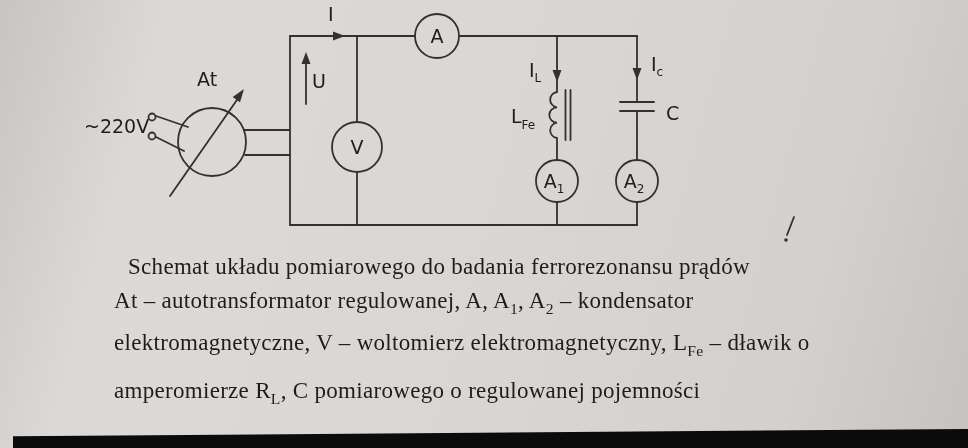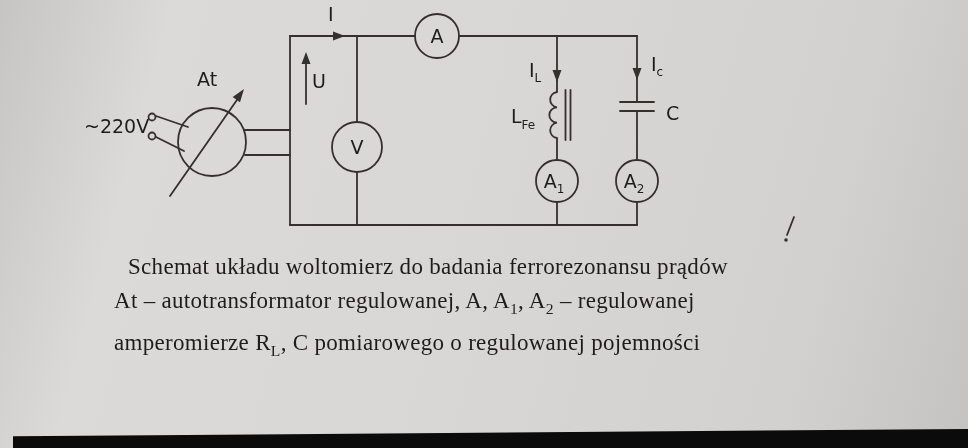--- a/index.html
+++ b/index.html
@@ -115,19 +115,20 @@
       <line class="wire" x1="637" y1="202" x2="637" y2="225"></line>
     </g>
 
     <g>
       <line class="wire" x1="794" y1="217" x2="787" y2="235"></line>
       <circle class="arrowhead" cx="786" cy="240" r="1.8"></circle>
     </g>
   </svg>
 
   <div class="caption">
-    <p class="l1"><span>Schemat układu woltomierz do badania ferrorezonansu prądów</span></p>
-    <p class="l2"><span>At – autotransformator regulowanej, A, A</span><sub>1</sub><span>, A</span><sub>2</sub><span> – regulowanej</span></p>
+    <p class="l1"><span>Schemat układu pomiarowego do badania ferrorezonansu prądów</span></p>
+    <p class="l2"><span>At – autotransformator regulowanej, A, A</span><sub>1</sub><span>, A</span><sub>2</sub><span> – kondensator</span></p>
+    <p class="l3"><span>elektromagnetyczne, V – woltomierz elektromagnetyczny, L</span><sub>Fe</sub><span> – dławik o</span></p>
     <p class="l4"><span>amperomierze R</span><sub>L</sub><span>, C pomiarowego o regulowanej pojemności</span></p>
   </div>
 
   <div class="page-edge"></div>
 </div>
 
 </body></html>

